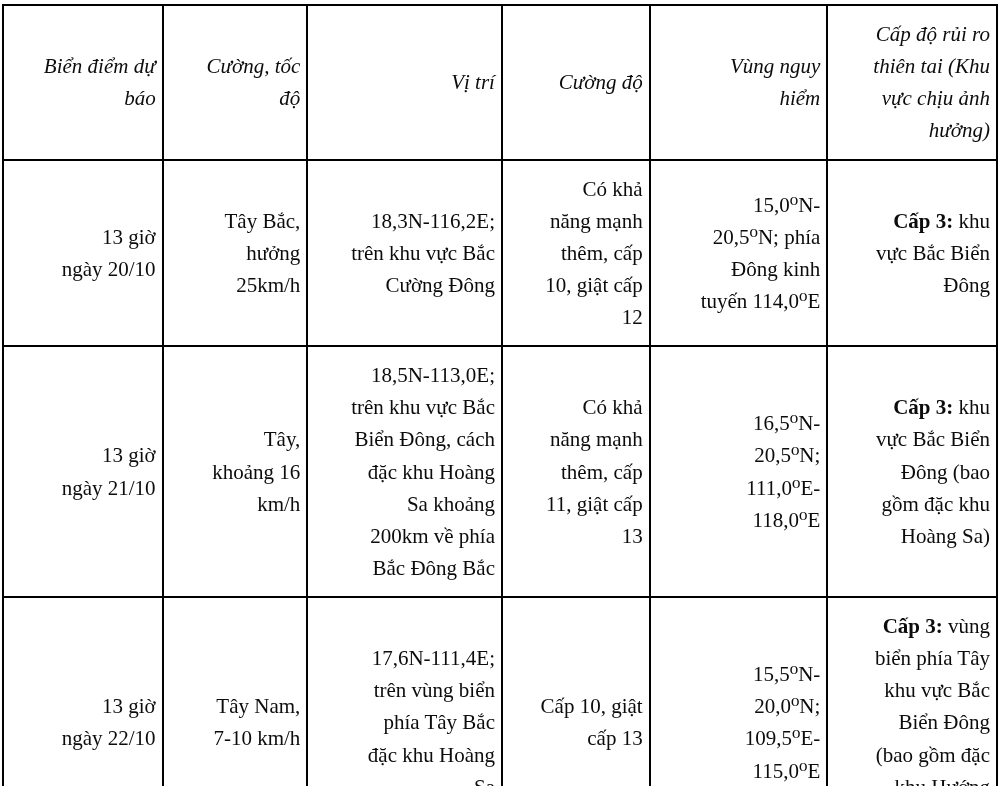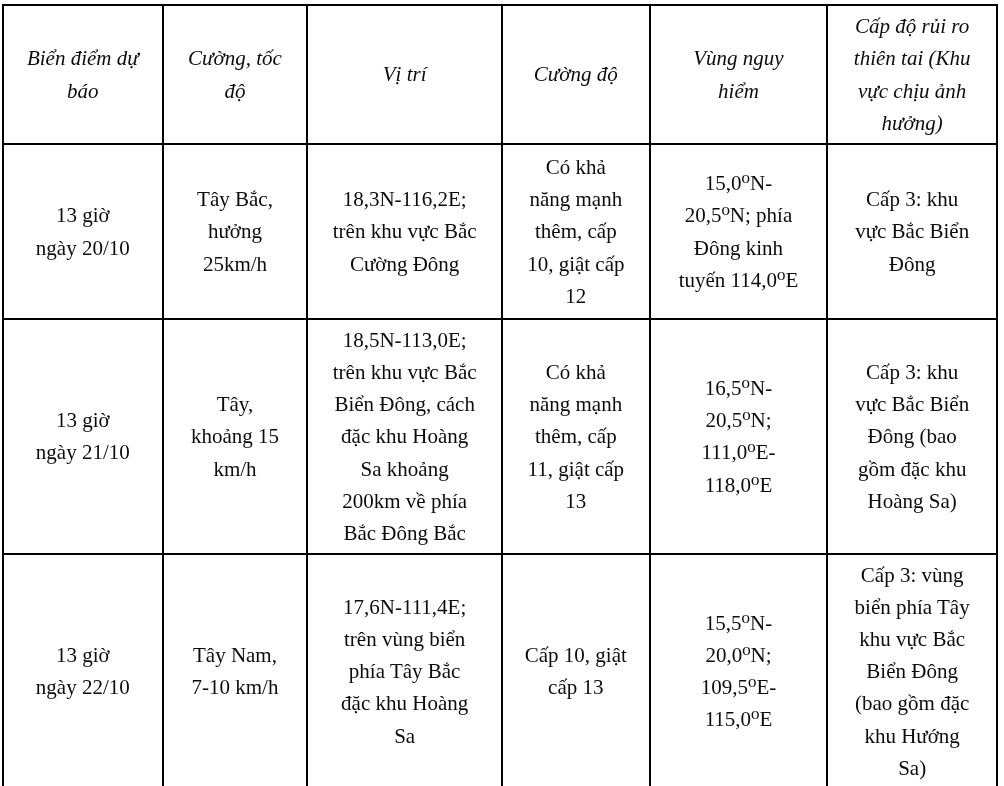--- a/index.html
+++ b/index.html
@@ -27,34 +27,34 @@
     left: 2px;
     top: 4px;
     width: 996px;
     height: 778px;
     border-collapse: collapse;
     table-layout: fixed;
   }
   table.forecast th,
   table.forecast td {
     border: 2px solid var(--border);
-    text-align: center;
+    text-align: right;
     vertical-align: middle;
-    padding: 4px 6px;
+    padding: 12px 6px;
     font-size: 21px;
     line-height: 1.53;
     white-space: pre-line;
     color: var(--text);
   }
   table.forecast th {
     font-style: italic;
     font-weight: normal;
   }
   table.forecast td b {
-    font-weight: normal;
+    font-weight: bold;
   }
   tr.header-row   { height: 139px; }
   tr.data-row-0   { height: 175px; }
   tr.data-row-1   { height: 231px; }
 </style>
 </head>
 <body>
 
 <div class="page">
   <table class="forecast">
@@ -102,21 +102,21 @@
 Đông kinh
 tuyến 114,0⁰E</td>
         <td><b>Cấp 3:</b> <span>khu
 vực Bắc Biển
 Đông</span></td>
       </tr>
       <tr class="data-row-1">
         <td>13 giờ
 ngày 21/10</td>
         <td>Tây,
-khoảng 15
+khoảng 16
 km/h</td>
         <td>18,5N-113,0E;
 trên khu vực Bắc
 Biển Đông, cách
 đặc khu Hoàng
 Sa khoảng
 200km về phía
 Bắc Đông Bắc</td>
         <td>Có khả
 năng mạnh

